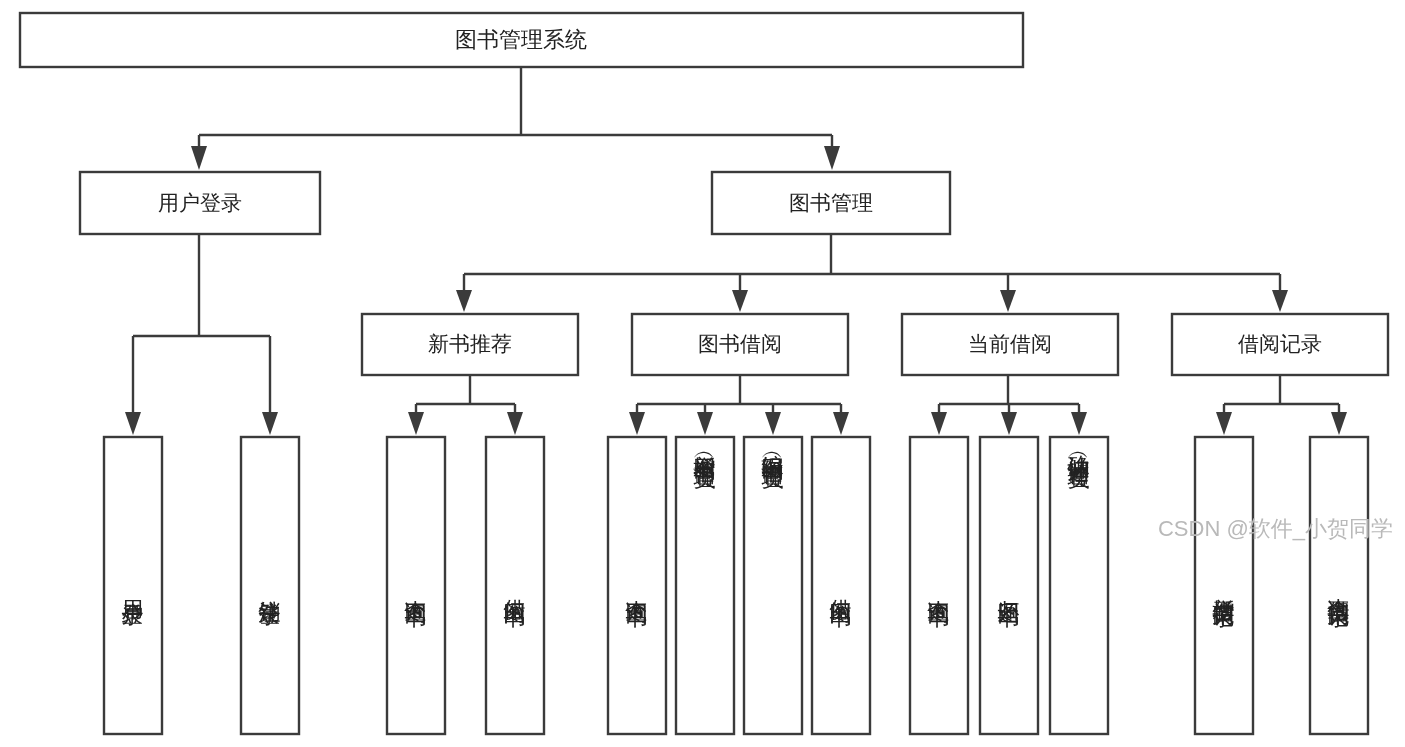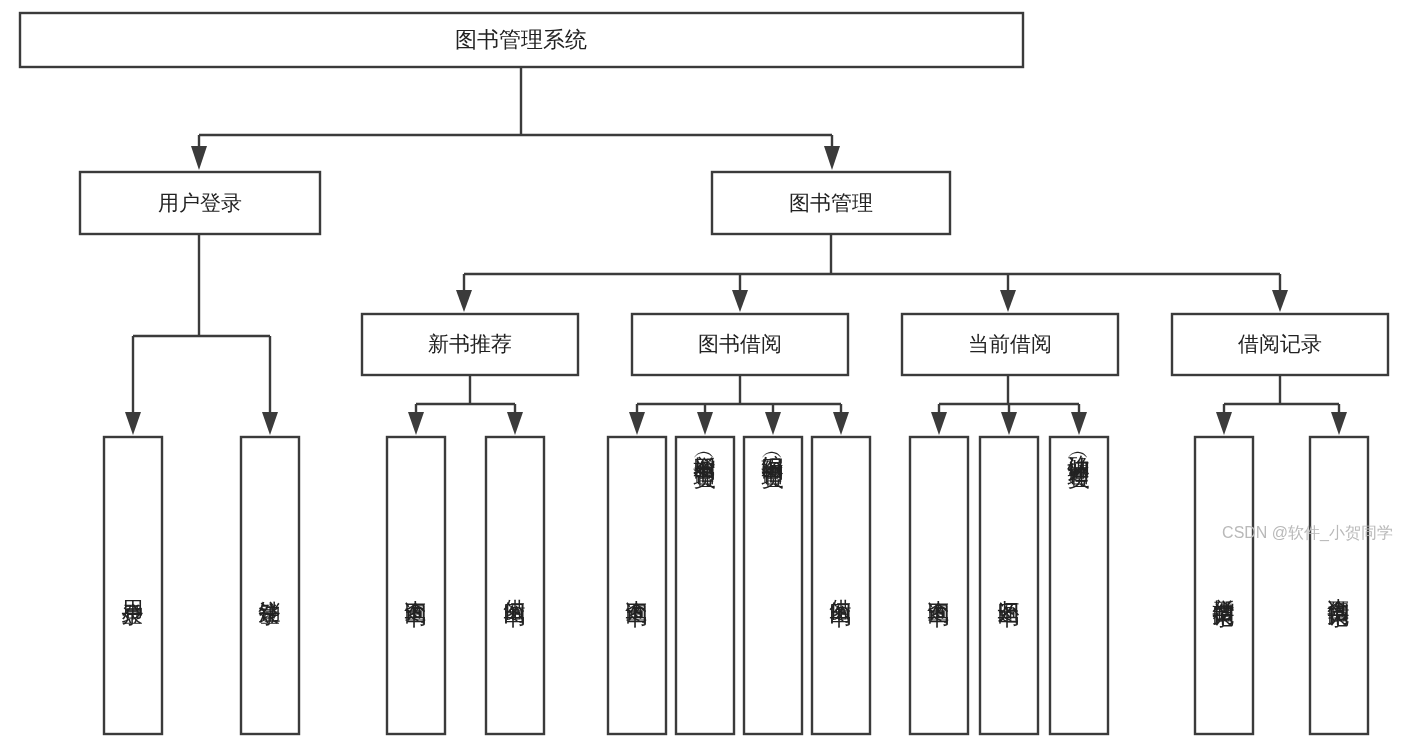--- a/index.html
+++ b/index.html
@@ -69,21 +69,21 @@
     letter-spacing: 2px;
     color: #222222;
     white-space: nowrap;
     text-align: center;
   }
   .watermark {
     position: absolute;
     right: 12px;
     bottom: 6px;
     font-family: "Liberation Sans", "DejaVu Sans", sans-serif;
-    font-size: 16px;
+    font-size: 22px;
     color: #b9b9b9;
     white-space: nowrap;
     user-select: none;
   }
 </style>
 </head>
 <body>
 
 <div id="diagram-root">
 

